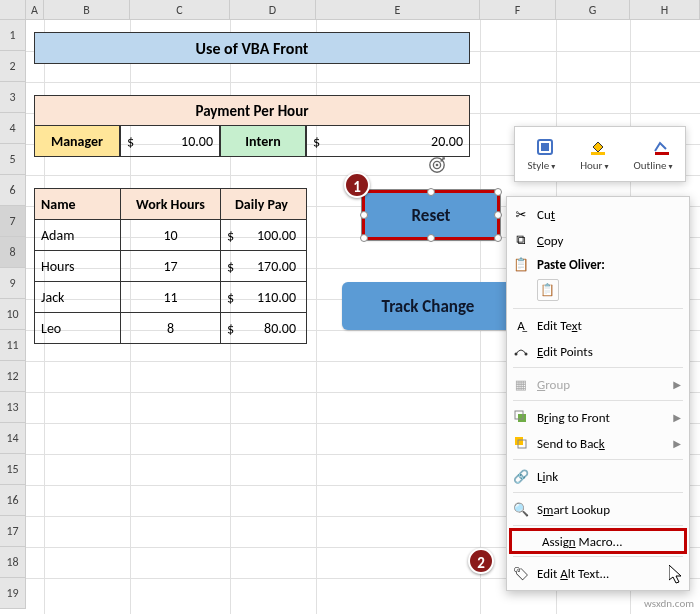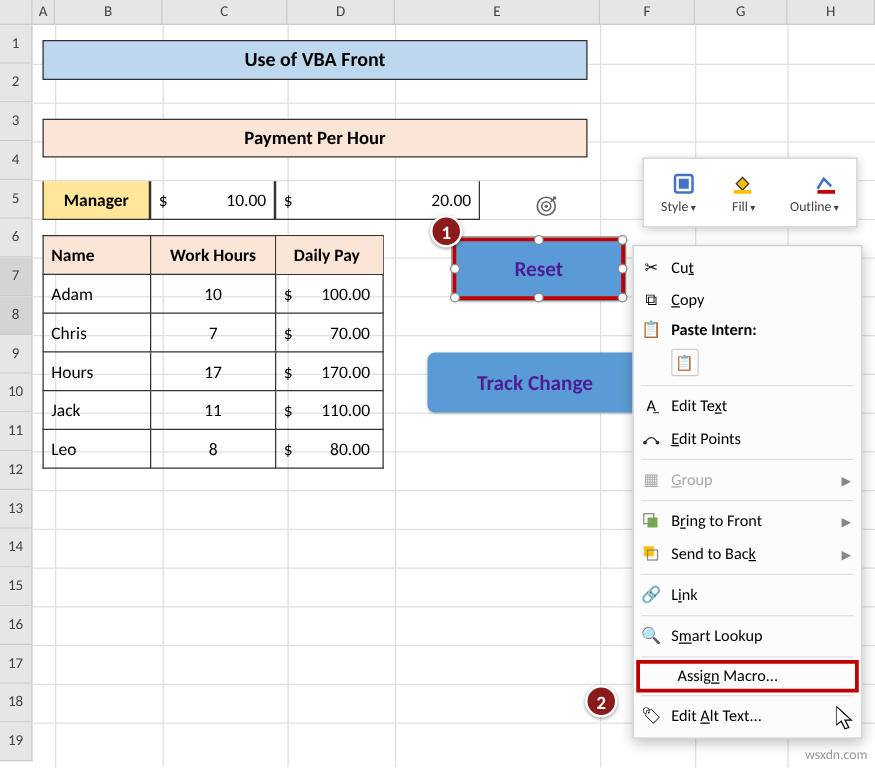--- a/index.html
+++ b/index.html
@@ -10,34 +10,34 @@
 .rowhdr { position: absolute; left: 0; top: 20px; }
 .rowhdr div { width: 26px; height: 31px; background: #e6e6e6; border-right: 1px solid #ccc; border-bottom: 1px solid #ccc; text-align: center; font-size: 12px; line-height: 31px; color: #444; }
 .rowhdr div.sel { background: #d4d4d4; }
 .gridlines { position: absolute; left: 26px; top: 20px; }
 .gl-v, .gl-h { position: absolute; background: #e0e0e0; }
 .gl-v { width: 1px; height: 594px; top: 0; }
 .gl-h { height: 1px; width: 674px; left: 0; }
 .titlebar { position: absolute; left: 34px; top: 32px; width: 436px; height: 32px; background: #bdd7ee; border: 1px solid #333; text-align: center; font-weight: bold; font-size: 16px; line-height: 32px; }
 .sechdr { position: absolute; left: 34px; top: 95px; width: 436px; height: 31px; background: #fbe5d6; border: 1px solid #333; text-align: center; font-weight: bold; font-size: 15px; line-height: 31px; }
 .row5 { position: absolute; left: 34px; top: 126px; height: 31px; display: flex; }
-.row5 > div { border: 1px solid #333; border-top: none; height: 31px; line-height: 31px; margin-top: 19px; }
+.row5 > div { border: 1px solid #333; border-top: none; height: 31px; line-height: 31px; }
 .mgr { width: 86px; background: #ffe699; text-align: center; font-weight: bold; }
 .mgrv { width: 100px; text-align: right; padding: 0 6px; position: relative; }
 .intn { width: 86px; background: #c6efce; text-align: center; font-weight: bold; }
 .intnv { width: 164px; text-align: right; padding: 0 6px; position: relative; }
 .dollar { position: absolute; left: 6px; }
 .tbl { position: absolute; left: 34px; top: 188px; border-collapse: collapse; }
 .tbl th, .tbl td { border: 1px solid #333; height: 31px; padding: 0 6px; }
 .tbl th { background: #fbe5d6; font-weight: bold; }
 .tbl .c1 { width: 86px; text-align: left; }
 .tbl .c2 { width: 100px; text-align: center; }
 .tbl .c3 { width: 86px; text-align: right; position: relative; padding-right: 10px; }
 .tbl th.c3 { text-align: center; }
-.btn { position: absolute; background: #5b9bd5; color: #4c1d95; font-weight: bold; font-size: 17px; border-radius: 6px; text-align: center; display: flex; align-items: center; justify-content: center; box-shadow: 0 1px 2px rgba(0,0,0,0.2); }
+.btn { position: absolute; background: #5b9bd5; color: #0f172a; font-weight: bold; font-size: 17px; border-radius: 6px; text-align: center; display: flex; align-items: center; justify-content: center; box-shadow: 0 1px 2px rgba(0,0,0,0.2); }
 .reset-btn { left: 362px; top: 190px; width: 138px; height: 50px; border: 3px solid #c00000; outline: 1px solid #888; }
 .track-btn { left: 342px; top: 282px; width: 172px; height: 48px; }
 .handle { position: absolute; width: 8px; height: 8px; background: #fff; border: 1px solid #888; border-radius: 50%; }
 .h-tl{left:-5px;top:-5px}.h-tr{right:-5px;top:-5px}.h-bl{left:-5px;bottom:-5px}.h-br{right:-5px;bottom:-5px}
 .h-t{left:50%;margin-left:-4px;top:-5px}.h-b{left:50%;margin-left:-4px;bottom:-5px}
 .h-l{left:-5px;top:50%;margin-top:-4px}.h-r{right:-5px;top:50%;margin-top:-4px}
 .num-badge { position: absolute; width: 26px; height: 26px; background: #8b1a1a; color: #fff; border-radius: 50%; text-align: center; line-height: 26px; font-weight: bold; font-size: 15px; border: 2px solid #fff; box-shadow: 0 1px 3px rgba(0,0,0,0.4); z-index: 50; }
 .b1 { left: 344px; top: 172px; }
 .b2 { left: 468px; top: 548px; }
 .mini-tb { position: absolute; left: 514px; top: 126px; width: 172px; height: 56px; background: #fff; border: 1px solid #ccc; box-shadow: 0 2px 8px rgba(0,0,0,0.2); display: flex; justify-content: space-around; align-items: center; z-index: 40; }
@@ -125,20 +125,21 @@
       <div class="gl-h" style="top:558px"></div>
   </div>
 </div>
 
 <div class="titlebar">Use of  VBA Front</div>
 <div class="sechdr">Payment Per Hour</div>
 
 <div class="row5">
   <div class="mgr">Manager</div>
   <div class="mgrv"><span class="dollar">$</span><span>10.00</span></div>
+  <div class="intn">Intern</div>
   <div class="intnv"><span class="dollar">$</span><span>20.00</span></div>
 </div>
 
 <svg class="goal-ic" viewBox="0 0 20 20">
     <circle cx="10" cy="10" r="8" fill="none" stroke="#666" stroke-width="1.5"></circle>
     <circle cx="10" cy="10" r="4" fill="none" stroke="#666" stroke-width="1.5"></circle>
     <circle cx="10" cy="10" r="1.5" fill="#666"></circle>
     <path d="M14 6 L18 2 M16 2 L18 2 L18 4" stroke="#666" stroke-width="1.5" fill="none"></path>
   </svg>
 
@@ -146,25 +147,20 @@
   <tbody>
       <tr>
     <th class="c1">Name</th>
     <th class="c2">Work Hours</th>
     <th class="c3">Daily Pay</th>
   </tr>
   <tr>
         <td class="c1">Adam</td>
         <td class="c2">10</td>
         <td class="c3"><span class="dollar">$</span><span>100.00</span></td>
-      </tr>
-  <tr>
-        <td class="c1">Chris</td>
-        <td class="c2">7</td>
-        <td class="c3"><span class="dollar">$</span><span>70.00</span></td>
       </tr>
   <tr>
         <td class="c1">Hours</td>
         <td class="c2">17</td>
         <td class="c3"><span class="dollar">$</span><span>170.00</span></td>
       </tr>
   <tr>
         <td class="c1">Jack</td>
         <td class="c2">11</td>
         <td class="c3"><span class="dollar">$</span><span>110.00</span></td>
@@ -202,21 +198,21 @@
         <rect x="3" y="3" width="14" height="14" rx="2" fill="none" stroke="#4472c4" stroke-width="2"></rect>
         <rect x="6" y="6" width="8" height="8" fill="#4472c4"></rect>
       </svg>
     <span><span>Style</span><span class="dd">▾</span></span>
   </div>
   <div class="mini-item">
     <svg viewBox="0 0 20 20">
         <path d="M5 10 L10 5 L15 10 L10 15 Z" fill="#ffc000" stroke="#333"></path>
         <rect x="3" y="15" width="14" height="3" fill="#ffc000"></rect>
       </svg>
-    <span><span>Fill</span><span class="dd">▾</span></span>
+    <span><span>Hour</span><span class="dd">▾</span></span>
   </div>
   <div class="mini-item">
     <svg viewBox="0 0 20 20">
         <path d="M3 14 L8 6 L14 12" fill="none" stroke="#4472c4" stroke-width="2"></path>
         <rect x="3" y="15" width="14" height="3" fill="#c00000"></rect>
       </svg>
     <span><span>Outline</span><span class="dd">▾</span></span>
   </div>
 </div>
 
@@ -224,21 +220,21 @@
   <div class="ctx-item">
       <span class="ic">✂</span>
       <span>Cu<span class="ul">t</span></span>
     </div>
   <div class="ctx-item">
       <span class="ic">⧉</span>
       <span><span class="ul">C</span>opy</span>
     </div>
   <div class="ctx-po">
       <span class="ic" style="left:6px;position:absolute">📋</span>
-      <span>Paste Intern:</span>
+      <span>Paste Oliver:</span>
     </div>
   <div class="ctx-po-row">
       <div class="pic">
         <span style="font-size:12px">📋</span>
       </div>
     </div>
   <div class="ctx-sep"></div>
   <div class="ctx-item">
       <span class="ic">A̲</span>
       <span>Edit Te<span class="ul">x</span>t</span>

